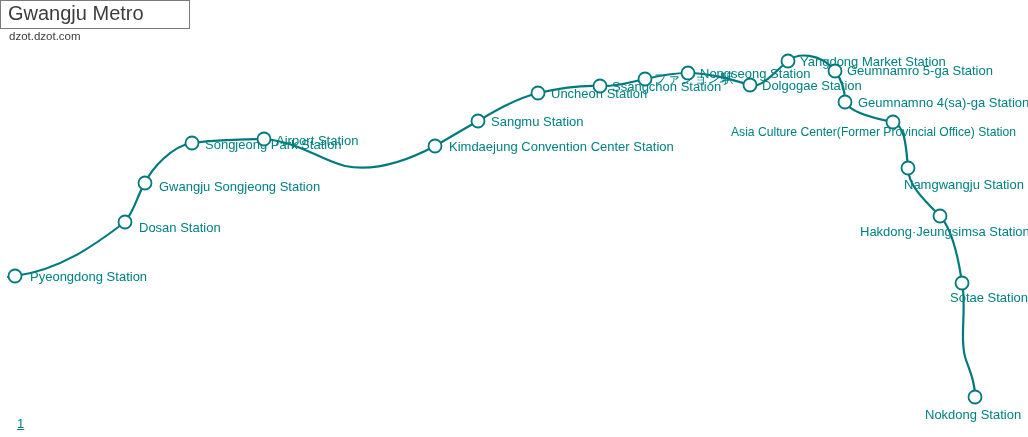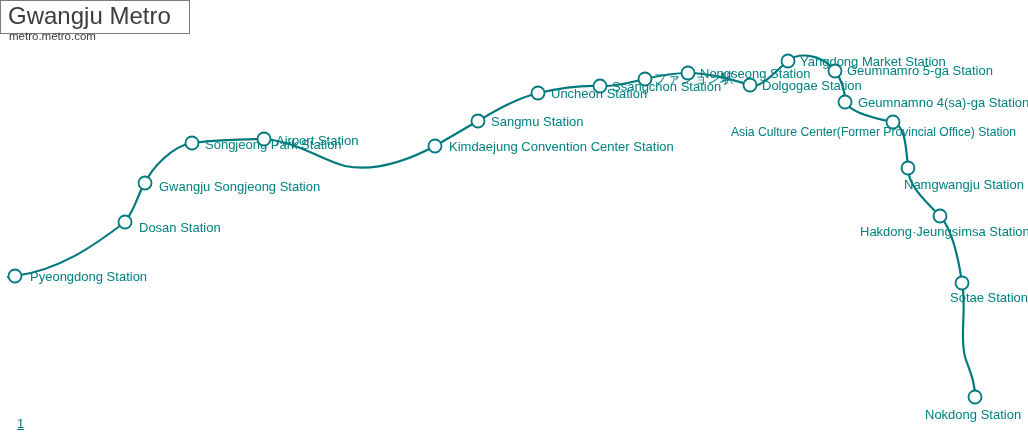--- a/index.html
+++ b/index.html
@@ -42,21 +42,21 @@
   .title-box {
     position: absolute;
     left: 0;
     top: 0;
     width: 177px;
     border: 1px solid #7a7a7a;
     background: #ffffff;
     padding: 1px 4px 3px 7px;
   }
   .title-box .title {
-    font-size: 24px;
+    font-size: 20px;
     color: #3c3c3c;
     white-space: nowrap;
   }
   .subtitle {
     position: absolute;
     left: 9px;
     top: 30px;
     font-size: 11.5px;
     color: #3c3c3c;
   }
@@ -199,17 +199,17 @@
     <g class="station">
       <circle cx="975" cy="397" r="6.5"></circle>
       <text x="925" y="419">Nokdong Station</text>
     </g>
 
   </svg>
 
   <div class="title-box">
     <div class="title">Gwangju Metro</div>
   </div>
-  <div class="subtitle">metro.metro.com</div>
+  <div class="subtitle">dzot.dzot.com</div>
 
   <a class="line-selector">1</a>
 
 </div>
 
 </body></html>

